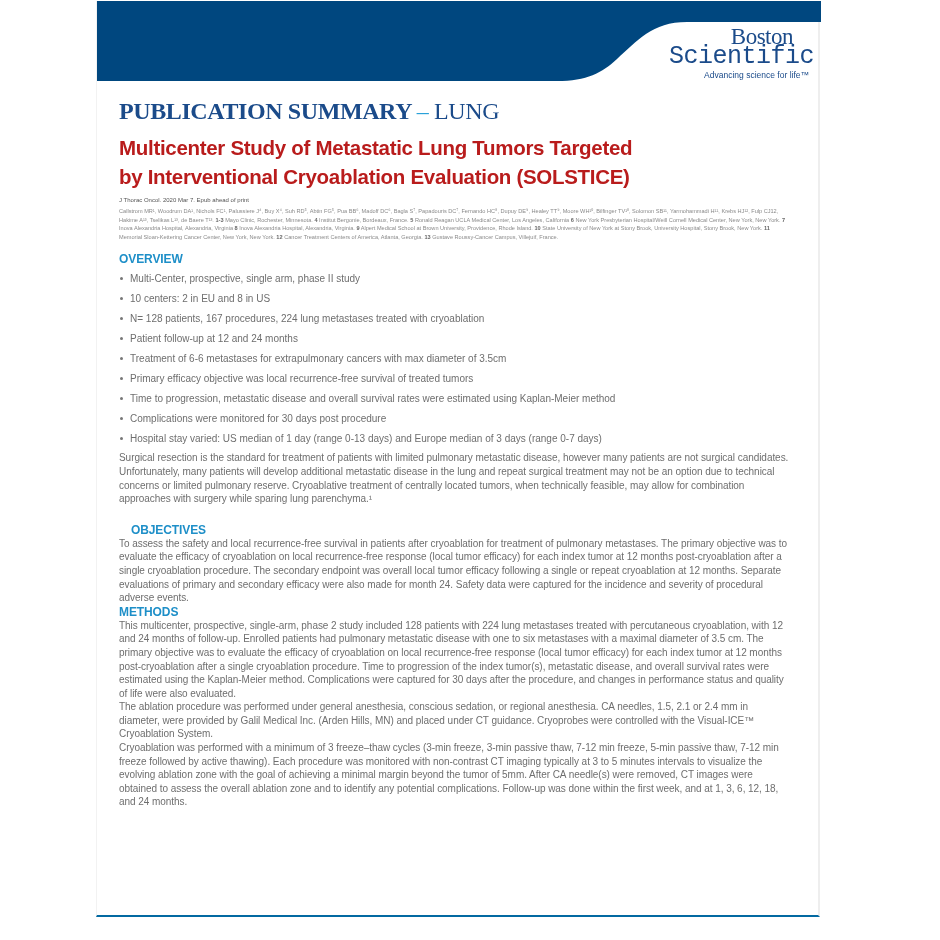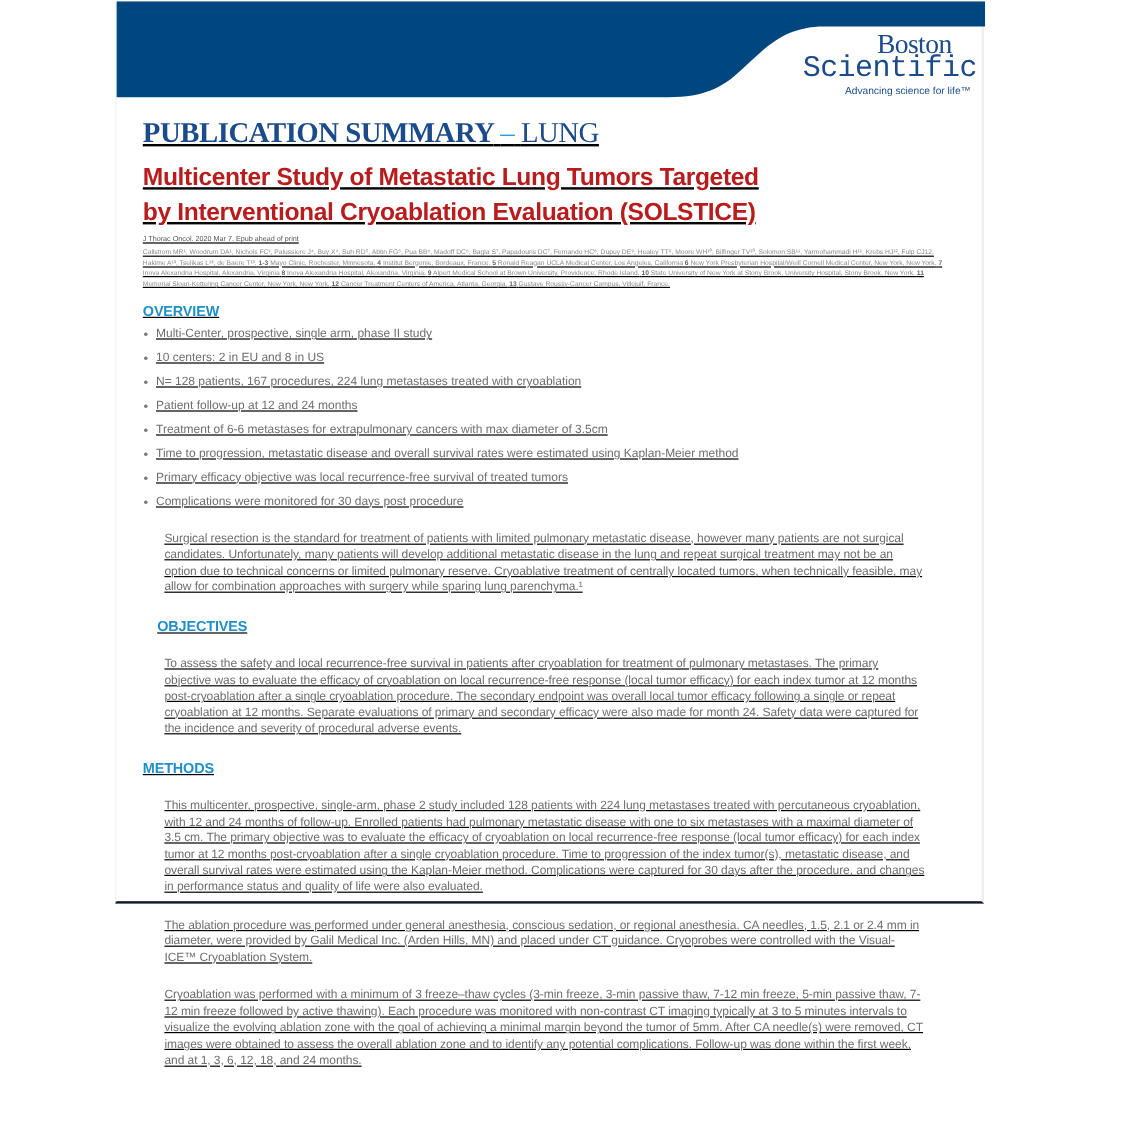--- a/index.html
+++ b/index.html
@@ -12,25 +12,25 @@
     }
     body {
       position: relative;
       font-family: "Liberation Sans", sans-serif;
     }
     .page {
       position: absolute;
       left: 96px;
       top: 1px;
       width: 724px;
-      height: 752px;
+      height: 916px;
       background: #ffffff;
       border-right: 2px solid #eeeeee;
       border-left: 1px solid #f2f2f2;
-      border-bottom: 2px solid #0f172a;
+      border-bottom: 2px solid #0369a1;
       box-sizing: border-box;
     }
     .banner {
       position: absolute;
       left: 0;
       top: 0;
       width: 724px;
       height: 82px;
     }
     .banner svg { display: block; }
@@ -63,21 +63,20 @@
       font-size: 8.5px;
       color: #1b4b8a;
       margin-top: 3px;
       white-space: nowrap;
     }
     .content {
       position: absolute;
       left: 22px;
       top: 96px;
       width: 670px;
-      text-decoration: underline;
     }
     .pub-heading {
       font-family: "Liberation Serif", serif;
       font-size: 24px;
       color: #1b4b8a;
       letter-spacing: -0.4px;
       margin: 0;
       line-height: 28px;
       white-space: nowrap;
     }
@@ -136,27 +135,27 @@
       top: 5px;
       width: 3px;
       height: 3px;
       border-radius: 50%;
       background: #777;
     }
     p.body {
       font-size: 10px;
       color: #6e6e6e;
       line-height: 13.6px;
-      margin: 18px;
+      margin: 0;
       letter-spacing: -0.05px;
     }
     .intro { margin-top: 2px; }
     .sec-objectives { margin-top: 17px; margin-left: 12px; }
     .obj-text { margin-top: 5px; }
-    .sec-methods { margin-top: 17px; }
+    .sec-methods { }
     .meth-1 { margin-top: 5px; }
     .meth-2 { margin-top: 4px; }
     .meth-3 { margin-top: 4px; }
   </style>
 </head>
 <body>
 
 <div class="page">
 
   <div class="banner">
@@ -213,23 +212,24 @@
     </div>
 
     <section>
       <h3 class="section-title sec-overview">OVERVIEW</h3>
       <ul class="bullets">
         <li><span class="dot"></span><span>Multi-Center, prospective, single arm, phase II study</span></li>
         <li><span class="dot"></span><span>10 centers:  2 in EU and 8 in US</span></li>
         <li><span class="dot"></span><span>N= 128 patients, 167 procedures, 224 lung metastases treated with cryoablation</span></li>
         <li><span class="dot"></span><span>Patient follow-up at 12 and 24 months</span></li>
         <li><span class="dot"></span><span>Treatment of 6-6 metastases for extrapulmonary cancers with max diameter of 3.5cm</span></li>
+        <li><span class="dot"></span><span>Primary efficacy objective was local recurrence-free survival of treated tumors</span></li>
         <li><span class="dot"></span><span>Time to progression, metastatic disease and overall survival rates were estimated using Kaplan-Meier method</span></li>
-        <li><span class="dot"></span><span>Primary efficacy objective was local recurrence-free survival of treated tumors</span></li>
         <li><span class="dot"></span><span>Complications were monitored for 30 days post procedure</span></li>
+        <li><span class="dot"></span><span>Hospital stay varied: US median of 1 day (range 0-13 days) and Europe median of 3 days (range 0-7 days)</span></li>
       </ul>
       <p class="body intro">Surgical resection is the standard for treatment of patients with limited pulmonary metastatic disease, however many patients are not surgical candidates. Unfortunately, many patients will develop additional metastatic disease in the lung and repeat surgical treatment may not be an option due to technical concerns or limited pulmonary reserve. Cryoablative treatment of centrally located tumors, when technically feasible, may allow for combination approaches with surgery while sparing lung parenchyma.¹</p>
     </section>
 
     <section>
       <h3 class="section-title sec-objectives">OBJECTIVES</h3>
       <p class="body obj-text">To assess the safety and local recurrence-free survival in patients after cryoablation for treatment of pulmonary metastases. The primary objective was to evaluate the efficacy of cryoablation on local recurrence-free response (local tumor efficacy) for each index tumor at 12 months post-cryoablation after a single cryoablation procedure. The secondary endpoint was overall local tumor efficacy following a single or repeat cryoablation at 12 months. Separate evaluations of primary and secondary efficacy were also made for month 24. Safety data were captured for the incidence and severity of procedural adverse events.</p>
     </section>
 
     <section>

